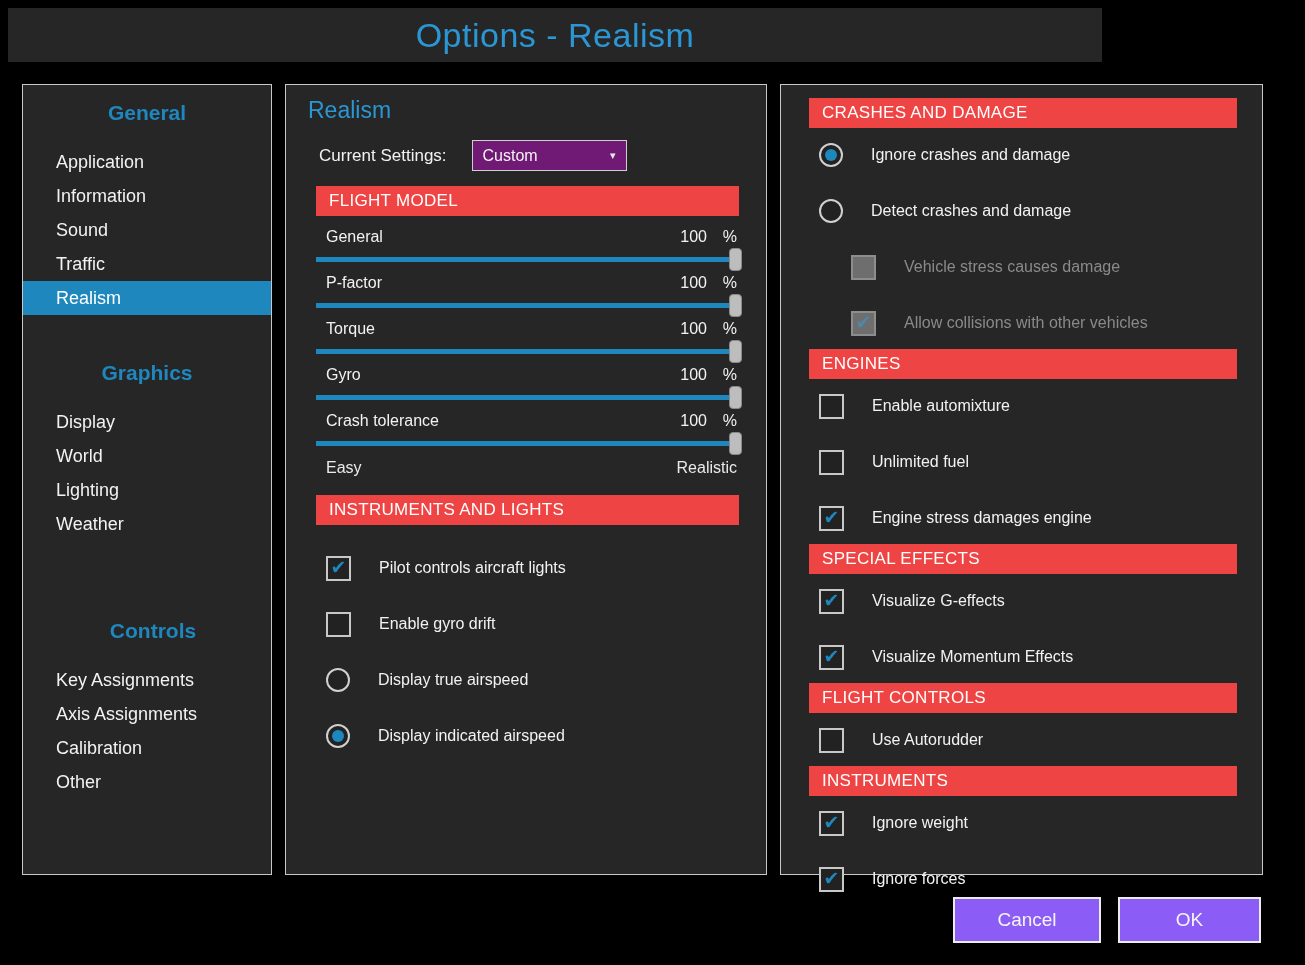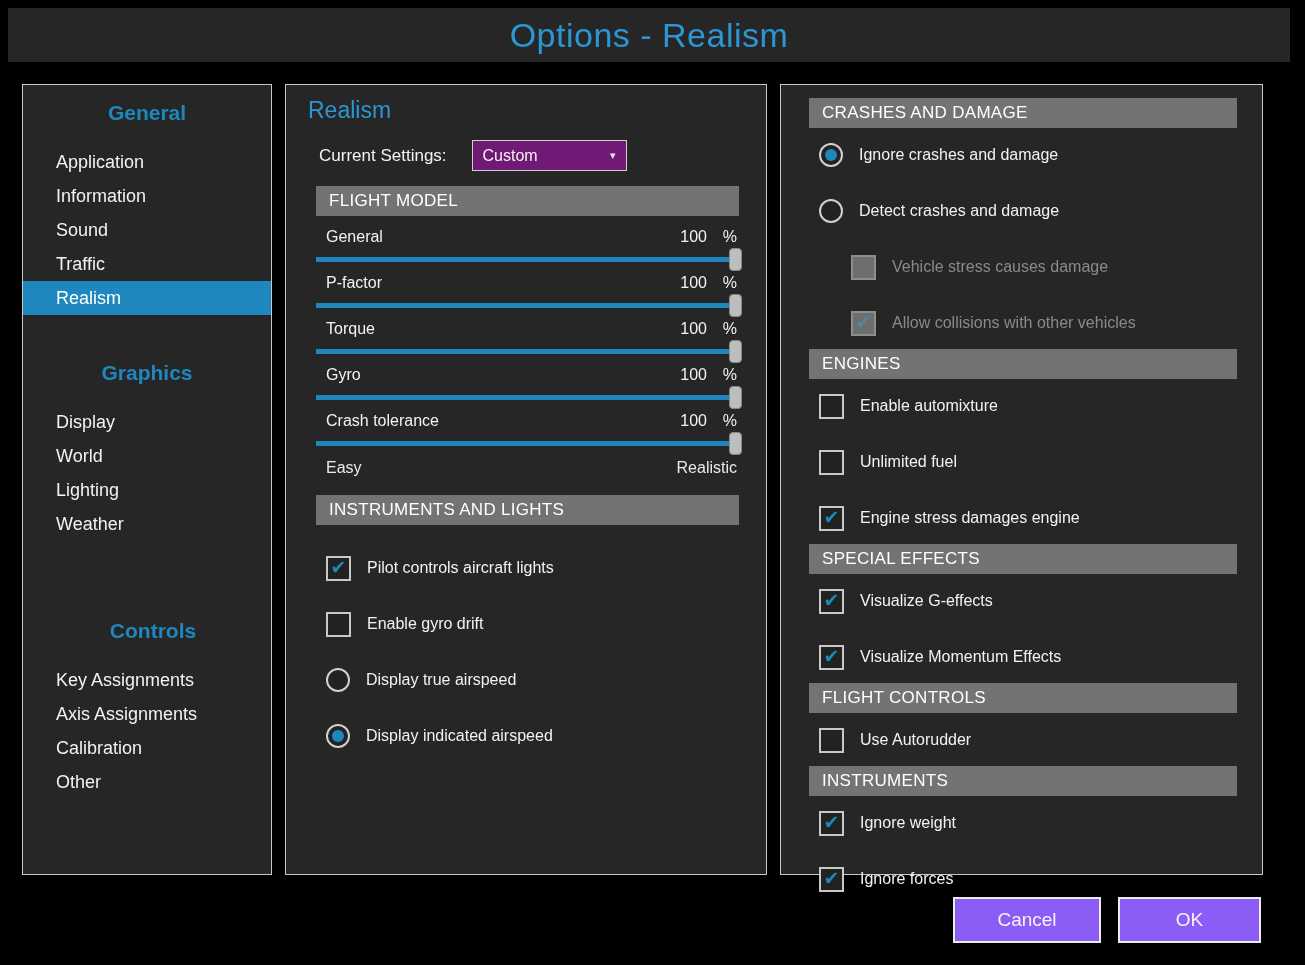--- a/index.html
+++ b/index.html
@@ -3,21 +3,21 @@
 <meta charset="utf-8">
 <style>
   html,body{margin:0;padding:0;}
   body{
     width:1305px;height:965px;background:#000;
     font-family:"Liberation Sans", sans-serif;
     color:#f0f0f0;position:relative;overflow:hidden;
   }
   
   .titlebar{
-    position:absolute;left:8px;top:8px;width:1282px;height:54px;
+    position:absolute;left:8px;top:8px;width:1094px;height:54px;
     background:#262626;display:flex;align-items:center;justify-content:center;
   }
   .titlebar .title{
     color:#2b96d4;font-size:34px;font-weight:400;letter-spacing:0.5px;
   }
   
   .panel{
     position:absolute;top:84px;height:791px;background:#262626;
     border:1px solid #c8c8c8;box-sizing:border-box;
   }
@@ -45,21 +45,21 @@
   .settings-row{display:flex;align-items:center;margin:16px 0 0 3px;}
   .settings-row .lbl{font-size:17px;color:#f2f2f2;}
   .dropdown{
     margin-left:25px;width:155px;height:31px;background:#701a75;
     border:1px solid #cfcfcf;display:flex;align-items:center;
     padding:0 10px;box-sizing:border-box;cursor:pointer;
   }
   .dropdown .val{font-size:16px;color:#f5f5f5;flex:1;}
   .dropdown .caret{font-size:11px;color:#e8e8e8;font-family:"DejaVu Sans",sans-serif;}
   .sec-header{
-    background:#737373;color:#fff;height:30px;line-height:30px;
+    background:#ef4444;color:#fff;height:30px;line-height:30px;
     font-size:17px;padding-left:13px;letter-spacing:0.3px;margin-top:15px;
   }
   .sec-header.mt22{margin-top:22px;}
   .sec-header.mt13{margin-top:13px;}
   .slider-labels{
     display:flex;align-items:baseline;margin-top:12px;
     padding:0 2px 0 10px;font-size:16px;color:#f2f2f2;
   }
   .slider-labels .name{flex:1;}
   .slider-labels .val{width:34px;text-align:right;}
@@ -68,21 +68,21 @@
   .slider .track{position:absolute;left:0;right:4px;top:0;height:5px;background:#1e87be;}
   .slider .thumb{
     position:absolute;right:-3px;top:-9px;width:13px;height:23px;
     background:#bdbdbd;border-radius:4px;border:1px solid #8a8a8a;box-sizing:border-box;cursor:pointer;
   }
   .scale-row{
     display:flex;justify-content:space-between;margin-top:13px;
     padding:0 2px 0 10px;font-size:16px;color:#eaeaea;
   }
   
-  .opt-row{display:flex;align-items:center;margin:30px 0 0 10px;height:26px;}
+  .opt-row{display:flex;align-items:center;margin:30px 0 0 10px;height:26px;gap:12px;}
   .opt-row .text{font-size:16px;color:#f2f2f2;margin-left:16px;}
   .opt-row.indent{margin-left:42px;}
   .opt-row.disabled .text{color:#8a8a8a;}
   .cbox{
     width:21px;height:21px;border:2px solid #c8c8c8;background:#222;
     display:flex;align-items:center;justify-content:center;
     box-sizing:content-box;cursor:pointer;flex:none;
   }
   .cbox .check-glyph{
     font-family:"DejaVu Sans",sans-serif;font-size:19px;font-weight:bold;

